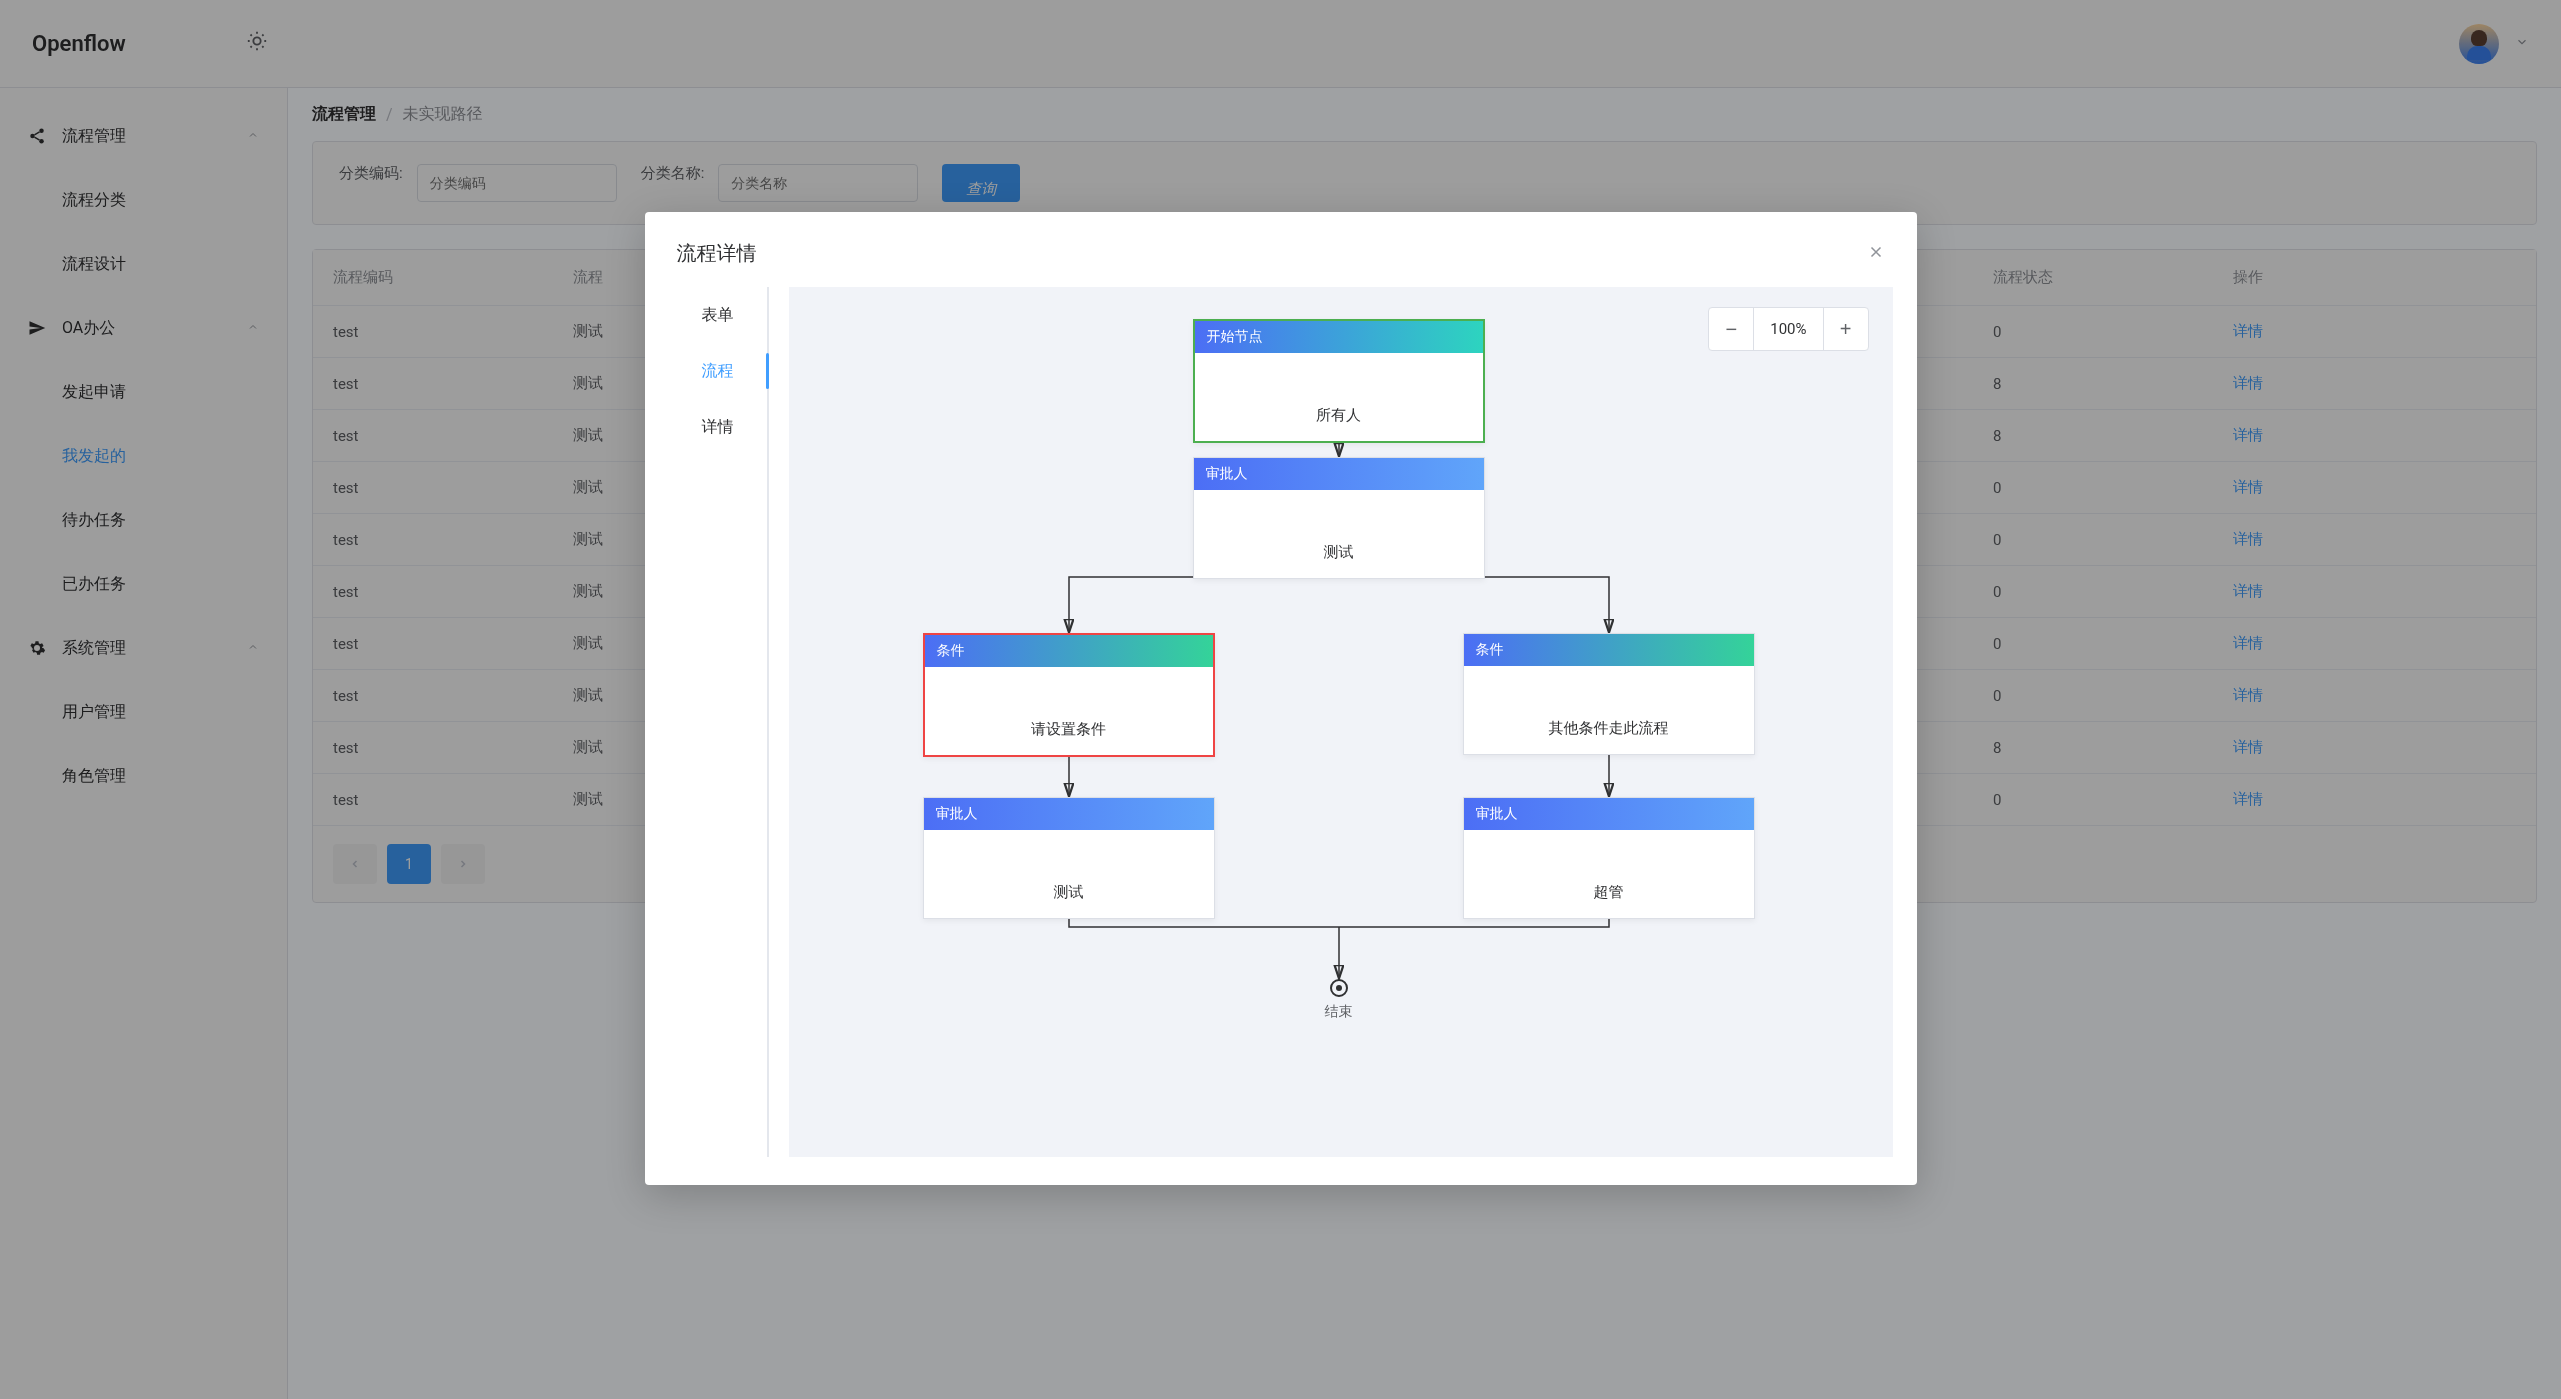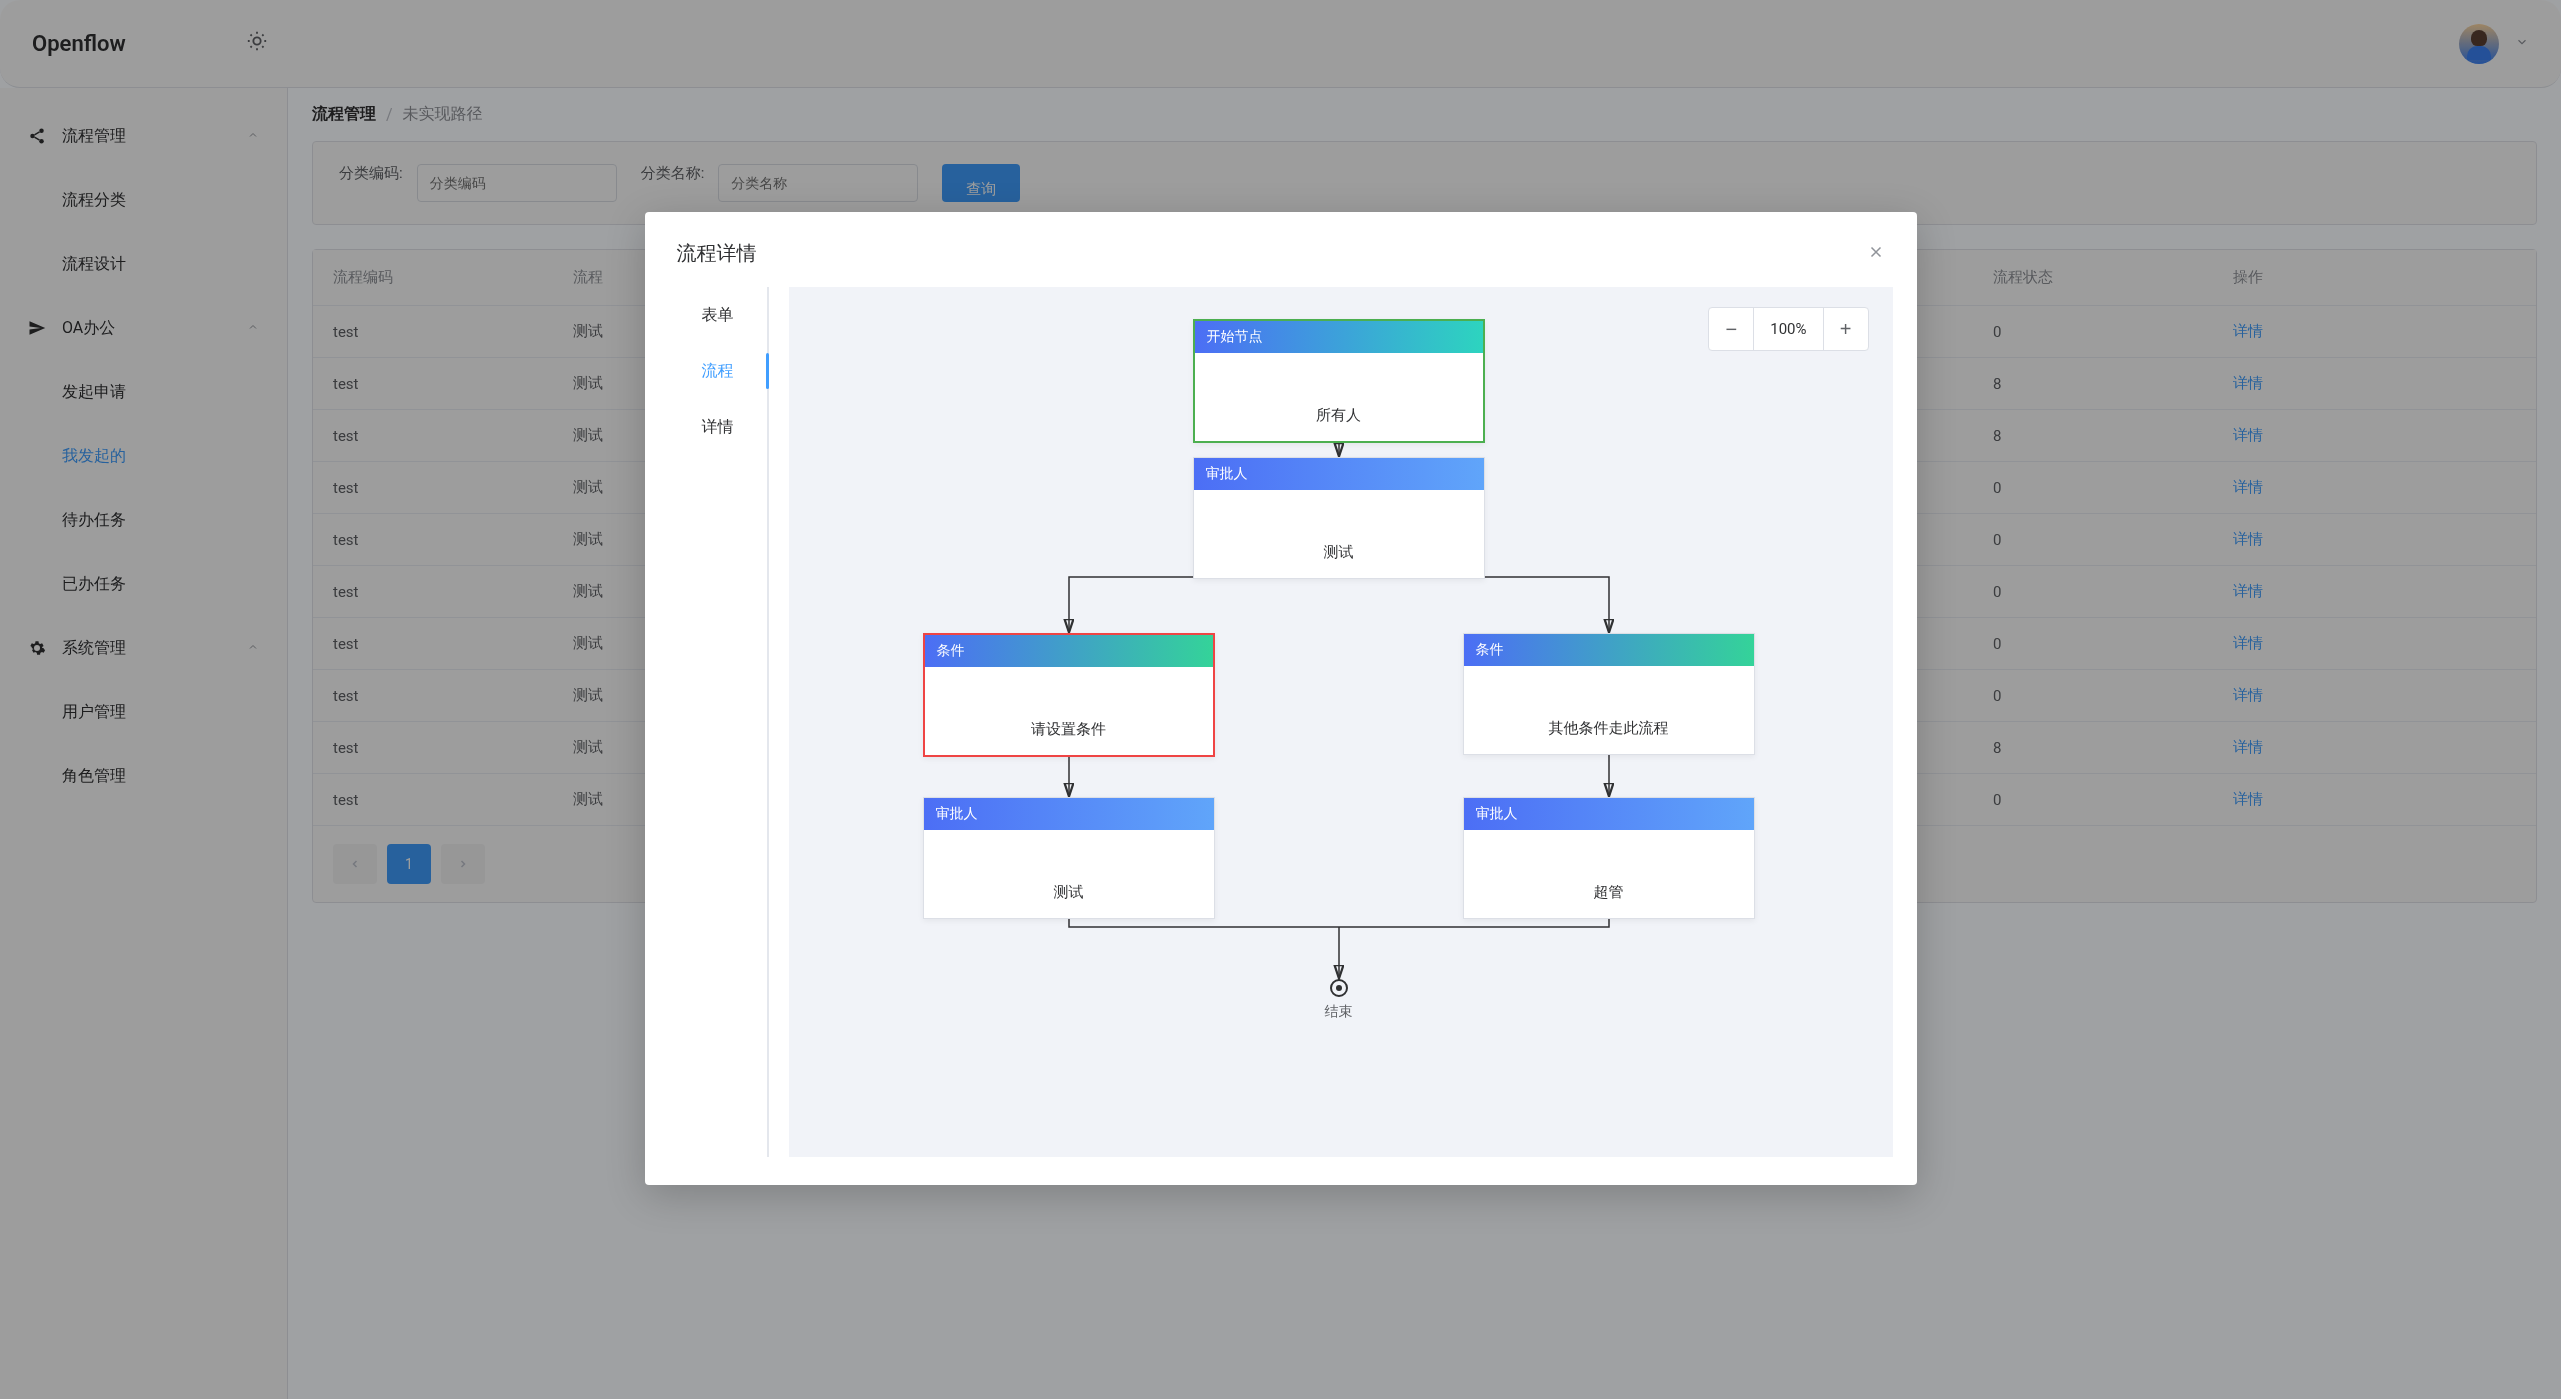--- a/index.html
+++ b/index.html
@@ -1,20 +1,20 @@
 <!DOCTYPE html>
 <html><head>
 <meta charset="utf-8">
 <style>
 * { box-sizing: border-box; margin: 0; padding: 0; }
 body { font-family: -apple-system, BlinkMacSystemFont, "Segoe UI", Roboto, "Helvetica Neue", Arial, sans-serif; font-size: 14px; color: #303133; background: #f5f7fa; overflow: hidden; }
 .app { width: 2561px; height: 1399px; position: relative; }
 
 
-.header { height: 88px; background: #fff; border-bottom: 1px solid #e4e7ed; display: flex; align-items: center; padding: 0 32px; justify-content: space-between; border-radius: 20px; }
+.header { height: 88px; background: #fff; border-bottom: 1px solid #e4e7ed; display: flex; align-items: center; padding: 0 32px; justify-content: space-between; }
 .header-left { display: flex; align-items: center; gap: 120px; }
 .logo { font-size: 22px; font-weight: 600; color: #303133; }
 .theme-icon { font-size: 22px; color: #606266; cursor: pointer; }
 .header-right { display: flex; align-items: center; gap: 16px; }
 .avatar { width: 40px; height: 40px; border-radius: 50%; background: linear-gradient(180deg, #ffd7a0 0%, #3b82f6 100%); position: relative; }
 .avatar::before { content: ""; position: absolute; top: 6px; left: 12px; width: 16px; height: 16px; background: #5c4033; border-radius: 50% 50% 40% 40%; }
 .avatar::after { content: ""; position: absolute; bottom: 4px; left: 8px; right: 8px; height: 14px; background: #3b82f6; border-radius: 10px 10px 0 0; }
 .dropdown-caret { color: #909399; }
 
 
@@ -30,21 +30,21 @@
 .main { position: absolute; top: 88px; left: 288px; right: 0; bottom: 0; padding: 16px 24px; overflow: auto; }
 .breadcrumb { font-size: 16px; margin-bottom: 16px; display: flex; align-items: center; gap: 10px; }
 .breadcrumb .cur { color: #303133; font-weight: 600; }
 .breadcrumb .sep { color: #c0c4cc; }
 .breadcrumb .next { color: #909399; }
 
 .filter-card { background: #fff; border: 1px solid #e4e7ed; border-radius: 4px; padding: 22px 26px; display: flex; align-items: center; gap: 24px; margin-bottom: 24px; }
 .filter-field { display: flex; align-items: flex-start; gap: 14px; }
 .filter-label { color: #606266; font-size: 15px; }
 .filter-input { height: 38px; width: 200px; border: 1px solid #dcdfe6; border-radius: 4px; padding: 0 12px; font-size: 14px; }
-.btn-primary { height: 38px; padding: 16px 24px; background: #409eff; color: #fff; border: none; border-radius: 4px; cursor: pointer; font-size: 15px; }
+.btn-primary { height: 38px; padding: 16px 24px; background: #409eff; color: #fff; border: none; border-radius: 4px; cursor: pointer; font-size: 15px; font-style: italic; }
 
 .table-card { background: #fff; border: 1px solid #e4e7ed; border-radius: 4px; }
 .table { width: 100%; border-collapse: collapse; }
 .table th { text-align: left; font-weight: 500; color: #909399; background: #fff; padding: 18px 20px; border-bottom: 1px solid #ebeef5; font-size: 15px; }
 .table td { padding: 16px 20px; border-bottom: 1px solid #ebeef5; color: #606266; font-size: 15px; }
 .table td a { color: #409eff; text-decoration: none; cursor: pointer; }
 
 .pagination { display: flex; align-items: center; gap: 10px; padding: 18px 20px; }
 .pg-btn { width: 44px; height: 40px; background: #f4f4f5; border-radius: 4px; display: flex; align-items: center; justify-content: center; color: #c0c4cc; cursor: pointer; }
 .pg-btn.active { background: #409eff; color: #fff; }

